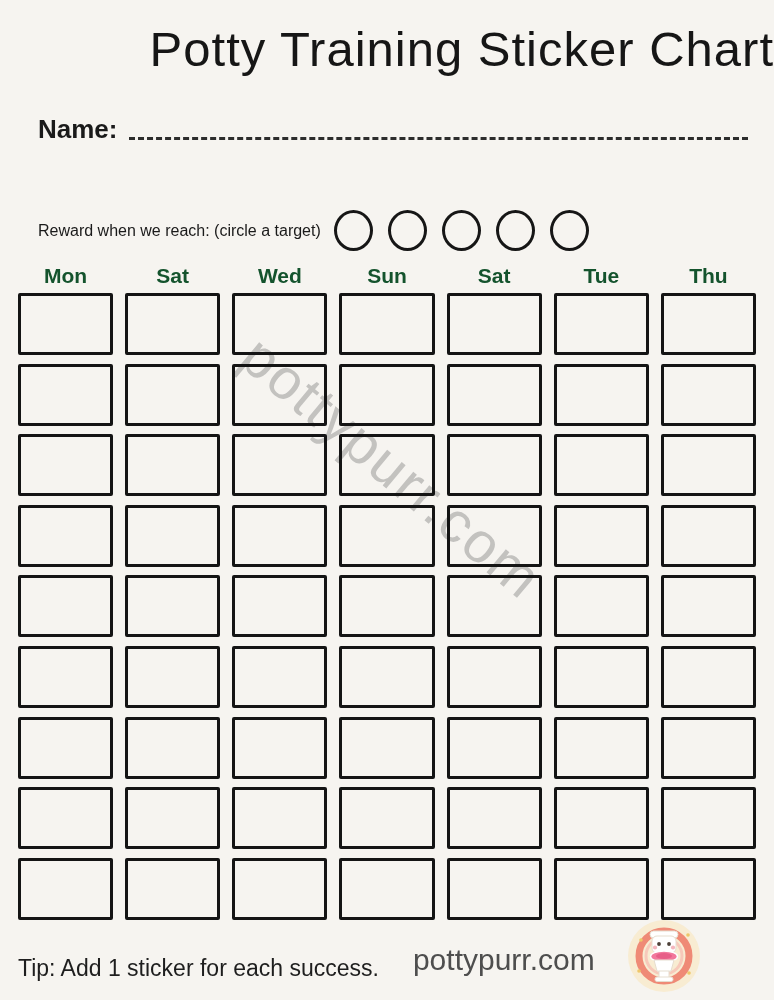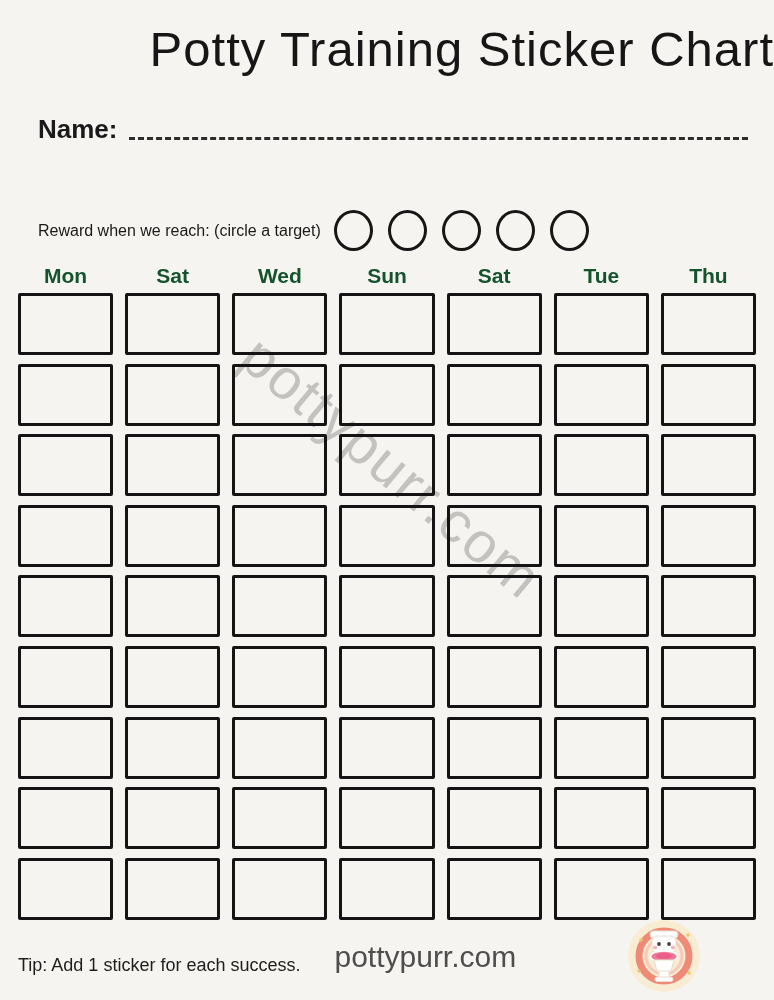--- a/index.html
+++ b/index.html
@@ -102,21 +102,21 @@
     background:transparent;
   }
   .footer{
     position:absolute;
     top:938px;left:18px;
     display:flex;
     align-items:center;
     z-index:1;
   }
   .footer-tip{
-    font-size:18px;
+    font-size:23px;
     color:#1e1e1e;
     margin-top:17px;
   }
   .footer-site{
     margin-left:34px;
     font-size:30px;
     color:#4e4e4e;
   }
   .logo{
     position:absolute;

